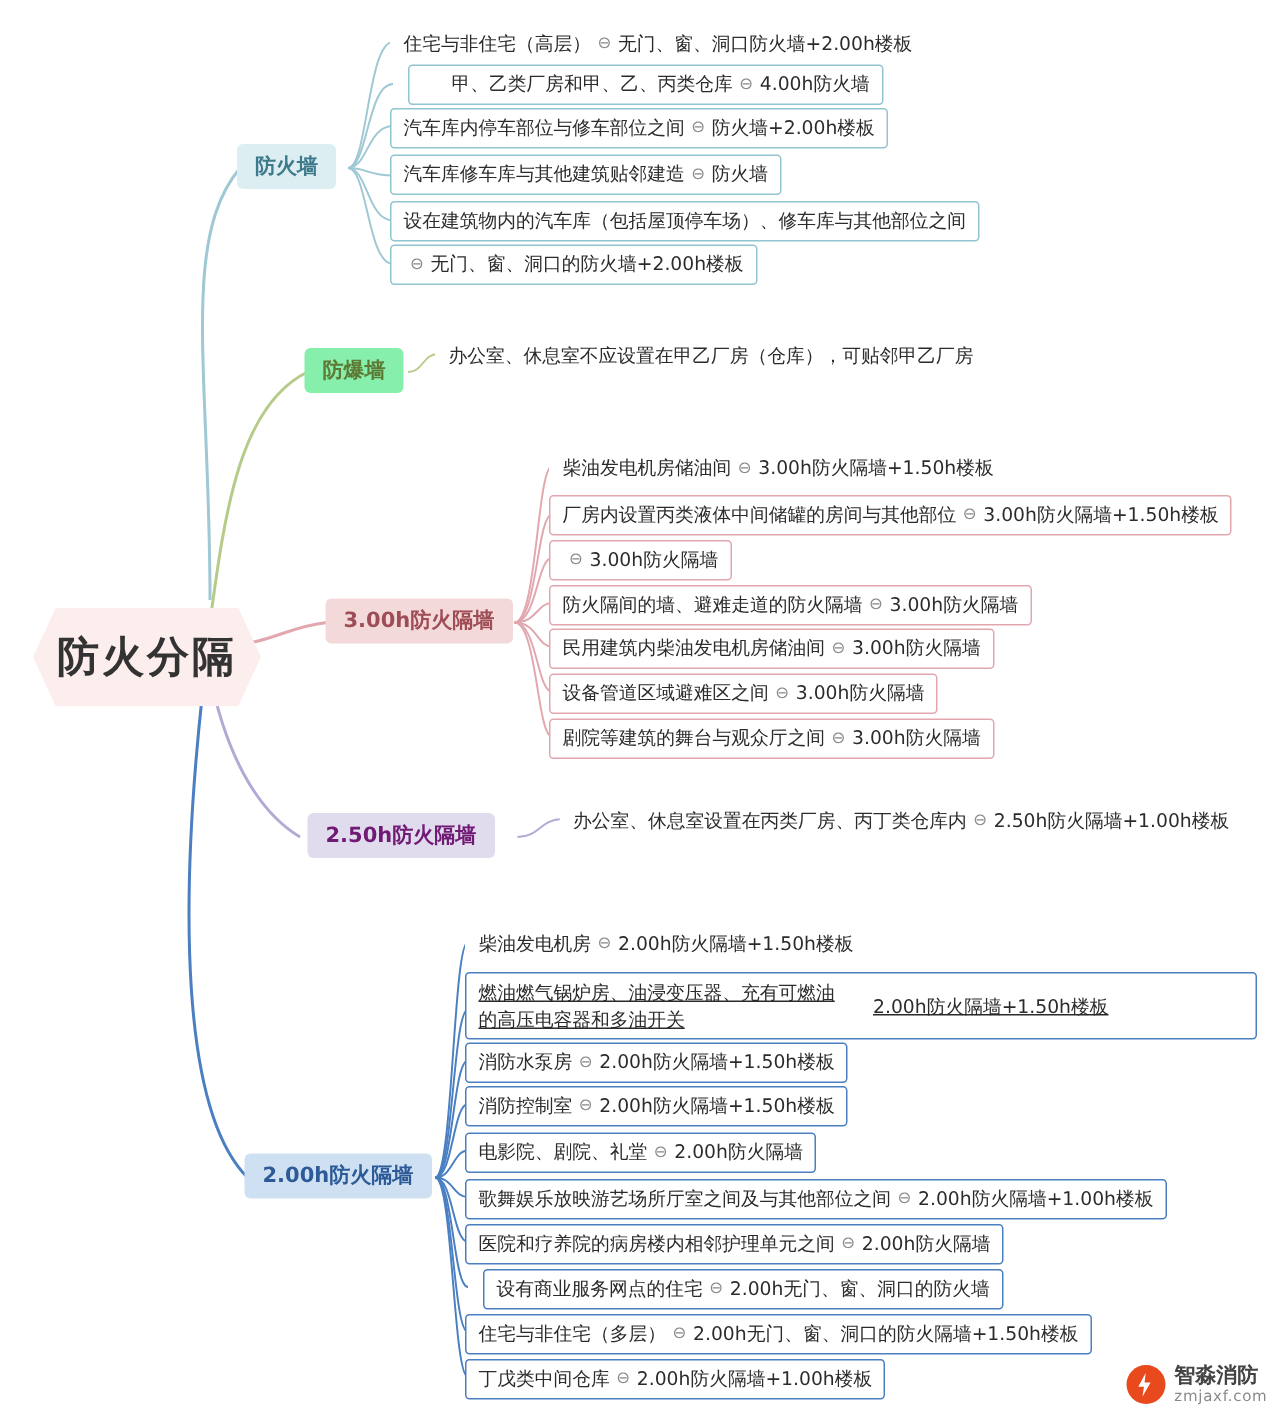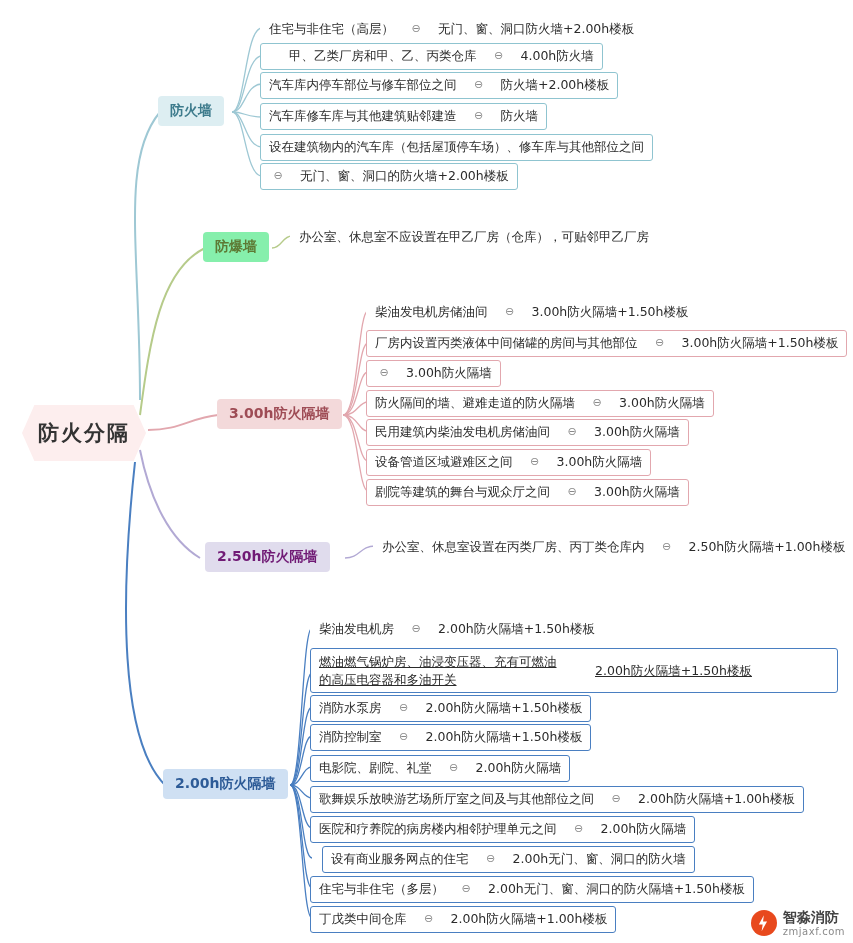--- a/index.html
+++ b/index.html
@@ -31,21 +31,21 @@
     position: absolute;
     box-sizing: border-box;
     white-space: nowrap;
     display: flex;
     align-items: center;
   }
   
   .root {
     background: #fdeeee;
     color: #333333;
-    font-size: 21px;
+    font-size: 28px;
     font-weight: bold;
     letter-spacing: 2px;
     padding: 14px 16px;
     border-radius: 2px;
     justify-content: center;
     clip-path: polygon(10% 0%, 90% 0%, 100% 50%, 90% 100%, 10% 100%, 0% 50%);
   }
   
   .branch {
     font-size: 14px;
@@ -62,21 +62,20 @@
 
   
   .leaf {
     font-size: 12.5px;
     color: #2b2b2b;
     padding: 4px 8px;
     background: #ffffff;
     border: 1px solid transparent;
     border-radius: 3px;
     line-height: 1.35;
-    gap: 13px;
   }
   .leaf .sep {
     display: inline-block;
     width: 18px;
     text-align: center;
     color: #8a8a8a;
     font-size: 11px;
   }
   .leaf .val { }
   .leaf.two-line {
@@ -164,21 +163,21 @@
   </div>
 
   <div class="node branch b0" style="left:158px; top:96px;">
     <span>防火墙</span>
   </div>
   <div class="node leaf noborder" style="left:260px; top:16px;">
     <span>住宅与非住宅（高层）</span>
     <span class="sep">⊖</span>
     <span class="val">无门、窗、洞口防火墙+2.00h楼板</span>
   </div>
-  <div class="node leaf bd-b0" style="left:260px; top:43px;padding-left:28px;">
+  <div class="node leaf bd-b0" style="left:272px; top:43px;padding-left:28px;">
     <span>甲、乙类厂房和甲、乙、丙类仓库</span>
     <span class="sep">⊖</span>
     <span class="val">4.00h防火墙</span>
   </div>
   <div class="node leaf bd-b0" style="left:260px; top:72px;align-items:center;">
     <span>汽车库内停车部位与修车部位之间</span>
     <span class="sep">⊖</span>
     <span class="val">防火墙+2.00h楼板</span>
   </div>
   <div class="node leaf bd-b0" style="left:260px; top:103px;">

